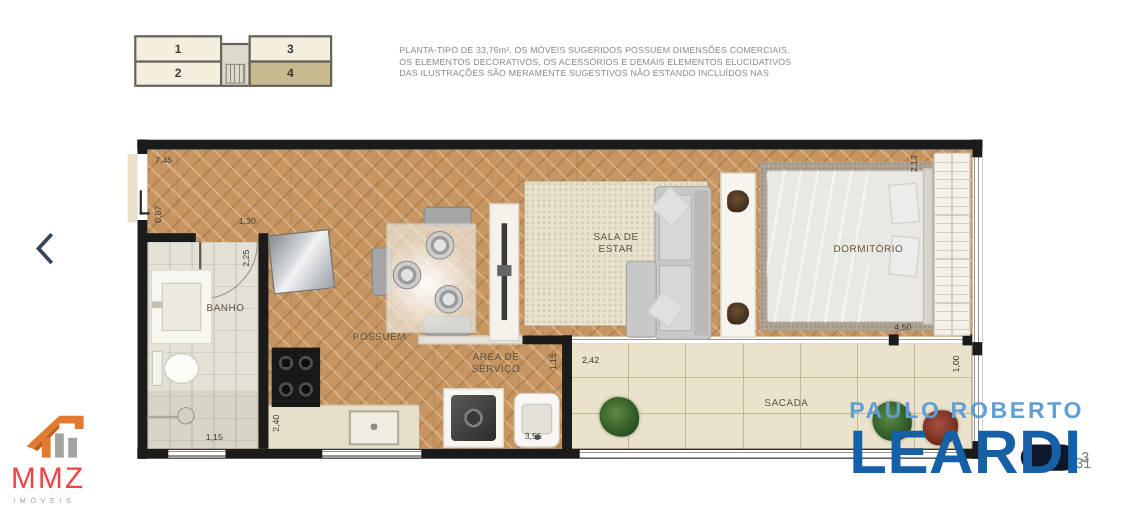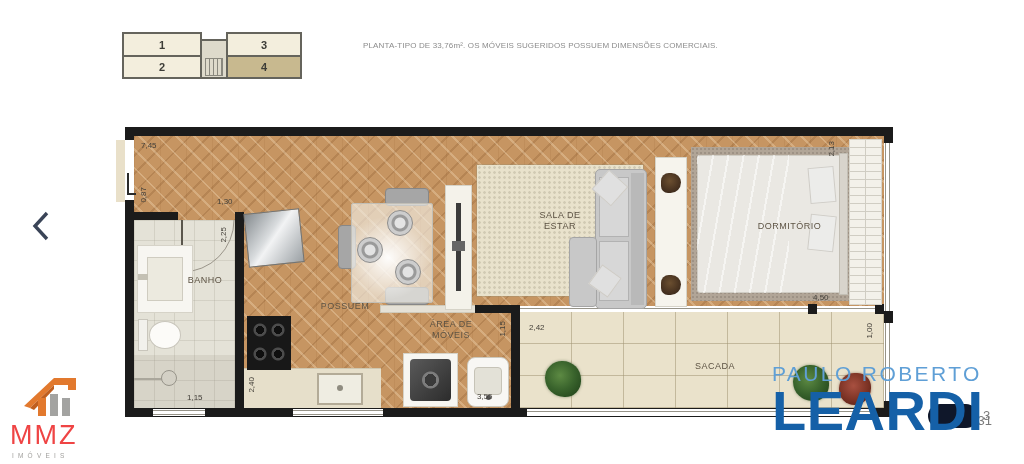--- a/index.html
+++ b/index.html
@@ -47,21 +47,21 @@
   .plant-pot{position:absolute;border-radius:45% 55% 60% 40%;
     background:radial-gradient(circle at 45% 40%,#6b4f30 0%,#4a3421 55%,#33241a 95%)}
   
   .kp-cell{position:absolute;background:#f3eedd;border:2px solid #65645c;box-sizing:border-box;
     display:flex;align-items:center;justify-content:center;font-size:11px;font-weight:bold;color:#3c3c37}
   
   .disc-line{font-size:8px;line-height:10.5px;color:#8c8c8c;letter-spacing:.15px;white-space:nowrap}
   
   .mmz-name{font-size:27px;color:#ef4444;letter-spacing:2px;line-height:26px}
   .mmz-sub{font-size:6.5px;color:#a09f9c;letter-spacing:4.2px}
-  .leardi-top{font-size:21px;font-weight:normal;color:#5f9fd6;letter-spacing:2.4px;white-space:nowrap}
+  .leardi-top{font-size:21px;font-weight:bold;color:#5f9fd6;letter-spacing:2.4px;white-space:nowrap}
   .leardi-main{font-size:56px;font-weight:bold;color:#1560a7;letter-spacing:.5px;line-height:50px;white-space:nowrap}
   .counter-pill{position:absolute;background:#0f172a;border-radius:12px;color:#7a7a7a;font-size:13px;
     display:flex;align-items:center;justify-content:flex-end}
   .counter-frag{position:absolute;color:#7a7a7a;font-size:13px}
   .chev-btn{position:absolute;background:transparent;border:none;padding:0;cursor:pointer}
 </style>
 </head>
 <body>
 
 <button class="chev-btn" style="left:26px;top:206px;width:32px;height:42px" title="Foto anterior">
@@ -84,20 +84,22 @@
   <div class="kp-cell" style="left:106px;top:6px;width:76px;height:25px">
       <span>3</span>
     </div>
   <div class="kp-cell" style="left:106px;top:29px;width:76px;height:24px;background:#c8b98f">
       <span>4</span>
     </div>
 </div>
 
 <div class="abs" style="left:363px;top:41px;width:356px">
   <div class="disc-line">PLANTA-TIPO DE 33,76m². OS MÓVEIS SUGERIDOS POSSUEM DIMENSÕES COMERCIAIS.</div>
+  <div class="disc-line">OS ELEMENTOS DECORATIVOS, OS ACESSÓRIOS E DEMAIS ELEMENTOS ELUCIDATIVOS</div>
+  <div class="disc-line">DAS ILUSTRAÇÕES SÃO MERAMENTE SUGESTIVOS NÃO ESTANDO INCLUÍDOS NAS</div>
 </div>
 
 <div class="abs" style="left:116px;top:140px;width:9px;height:62px;background:#e9e0c9"></div>
 
 <div class="abs" style="left:125px;top:127px;width:768px;height:290px">
 
   <div class="wood" style="left:9px;top:9px;width:750px;height:272px"></div>
   <div class="tile-banho" style="left:9px;top:93px;width:101px;height:188px"></div>
   <div class="abs" style="left:9px;top:228px;width:101px;height:53px;background:rgba(120,115,95,.12)"></div>
   <div class="rug-sala" style="left:352px;top:38px;width:166px;height:131px"></div>
@@ -197,21 +199,21 @@
 
   <div class="rlabel" style="left:40px;top:148px;width:80px">BANHO</div>
   <div class="rlabel" style="left:178px;top:174px;width:84px">POSSUEM</div>
   <div class="rlabel" style="left:375px;top:83px;width:120px">
     <span>SALA DE</span><br>
     <span>ESTAR</span>
   </div>
   <div class="rlabel" style="left:592px;top:94px;width:145px">DORMITÓRIO</div>
   <div class="rlabel" style="left:282px;top:192px;width:88px">
     <span>ÁREA DE</span><br>
-    <span>MÓVEIS</span>
+    <span>SERVIÇO</span>
   </div>
   <div class="rlabel" style="left:545px;top:234px;width:90px">SACADA</div>
 
   <div class="dim" style="left:16px;top:14px">7,45</div>
   <div class="dim vdim" style="left:14px;top:60px">0,87</div>
   <div class="dim" style="left:92px;top:70px">1,30</div>
   <div class="dim vdim" style="left:94px;top:100px">2,25</div>
   <div class="dim" style="left:62px;top:266px">1,15</div>
   <div class="dim vdim" style="left:122px;top:250px">2,40</div>
   <div class="dim" style="left:352px;top:265px">3,55</div>

